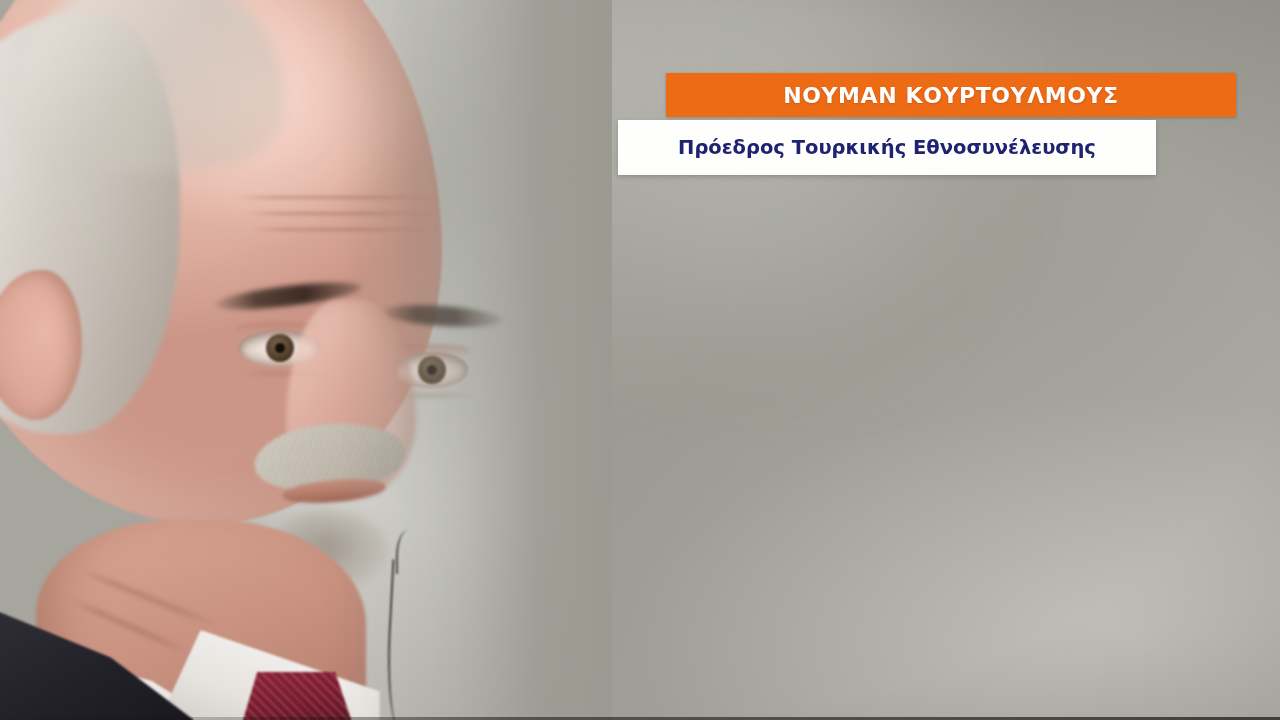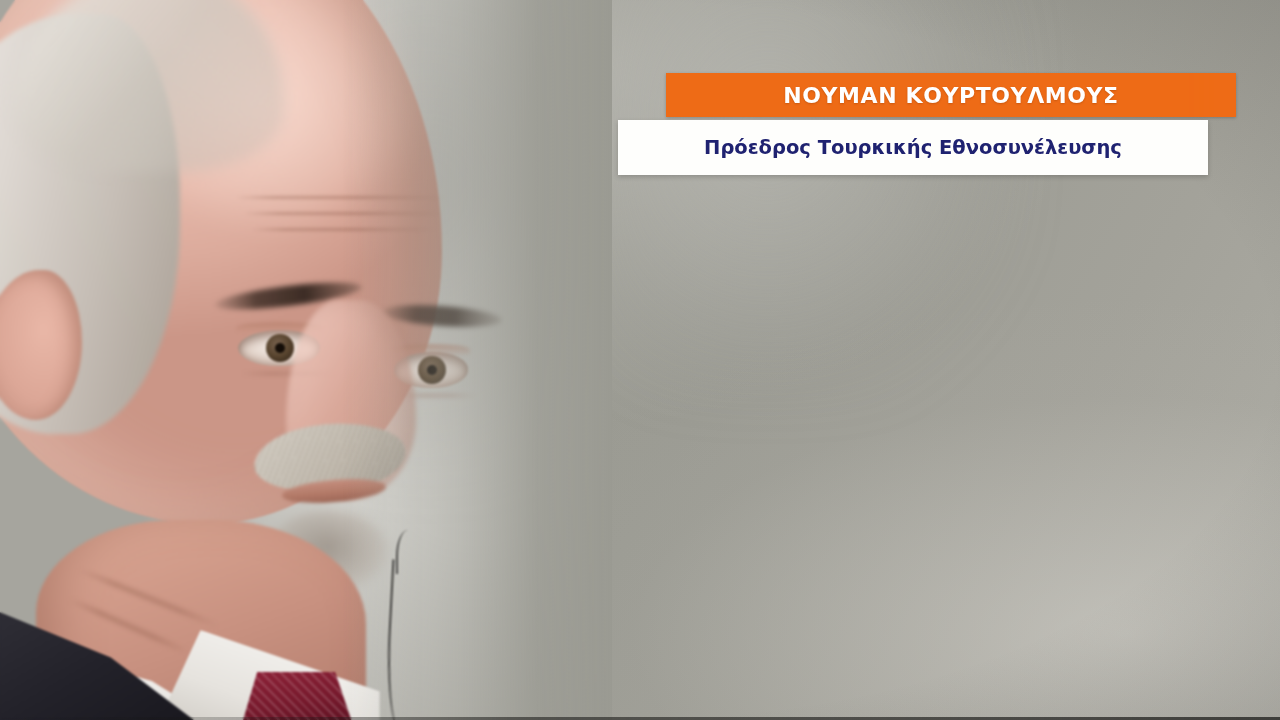--- a/index.html
+++ b/index.html
@@ -332,21 +332,21 @@
     background: #ee6b16;
     opacity: 0.55;
   }
   .title-stripes i:nth-child(1) { opacity: 0.62; }
   .title-stripes i:nth-child(2) { opacity: 0.55; }
   .title-stripes i:nth-child(3) { opacity: 0.74; }
 
   .subtitle-bar {
     position: absolute;
     left: 1px; top: 47px;
-    width: 590px; height: 55px;
+    width: 538px; height: 55px;
     background: #fefefc;
     display: flex;
     align-items: center;
     justify-content: center;
     box-shadow: 0 2px 5px rgba(0,0,0,0.18);
   }
   .subtitle-text {
     color: #1f2270;
     font-size: 19.5px;
     font-weight: bold;

